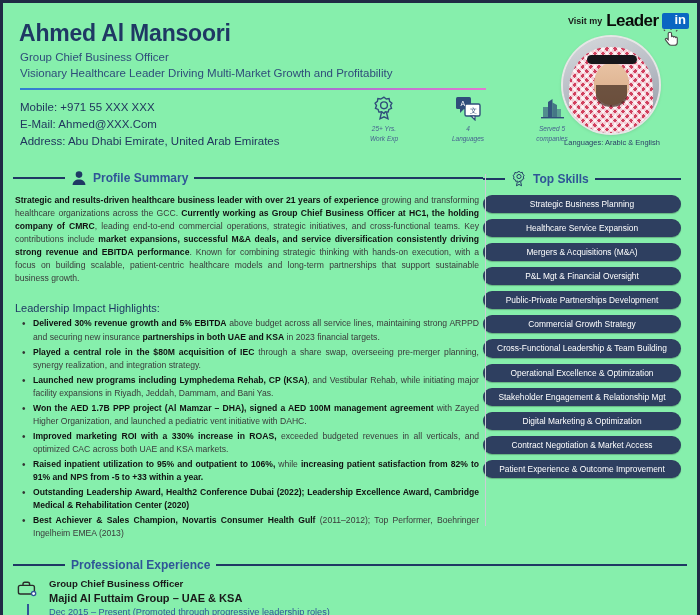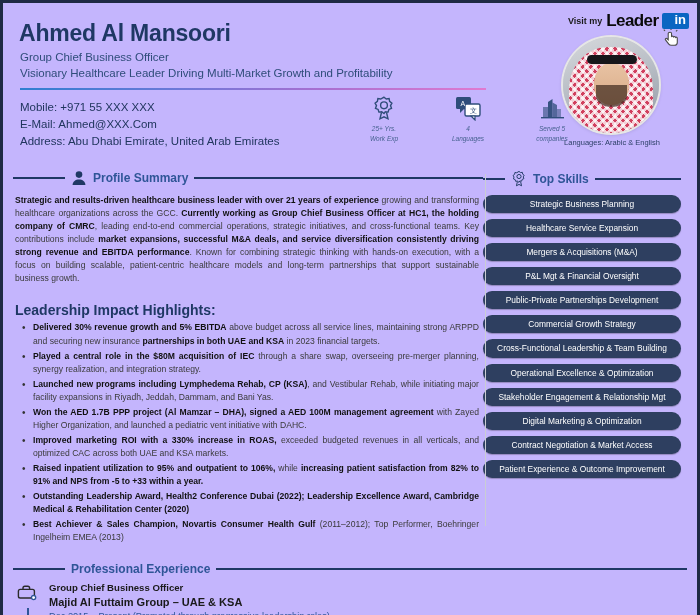--- a/index.html
+++ b/index.html
@@ -11,21 +11,21 @@
     font-family: "Liberation Sans", sans-serif;
     width: 700px;
     height: 615px;
     overflow: hidden;
     position: relative;
   }
   .page {
     position: relative;
     width: 700px;
     height: 615px;
-    background: #c4b5fd;
+    background: #86efac;
     box-sizing: border-box;
     border-left: 3px solid #1f2a44;
     border-right: 3px solid #1f2a44;
     border-top: 3px solid #1f2a44;
     overflow: hidden;
   }
 
   
   .header {
     position: relative;
@@ -167,21 +167,21 @@
   
   .para {
     font-size: 8.6px;
     color: #3a3a3a;
     line-height: 1.52;
     text-align: justify;
     margin: 0 4px 9px 2px;
   }
   .para b { color: #111; }
   .hl-title {
-    font-size: 14px; font-weight: bold; color: #1f3864;
+    font-size: 11px; font-weight: normal; color: #1f3864;
     margin: 17px 0 3px 2px;
   }
   ul.bullets { margin: 0; padding: 0 4px 0 20px; list-style: none; }
   ul.bullets li {
     font-size: 8.6px; color: #3a3a3a; line-height: 1.52;
     text-align: justify; margin-bottom: 2px; position: relative;
   }
   ul.bullets li:before {
     content: "•"; position: absolute; left: -11px; top: -1px;
     color: #333; font-size: 10px;

